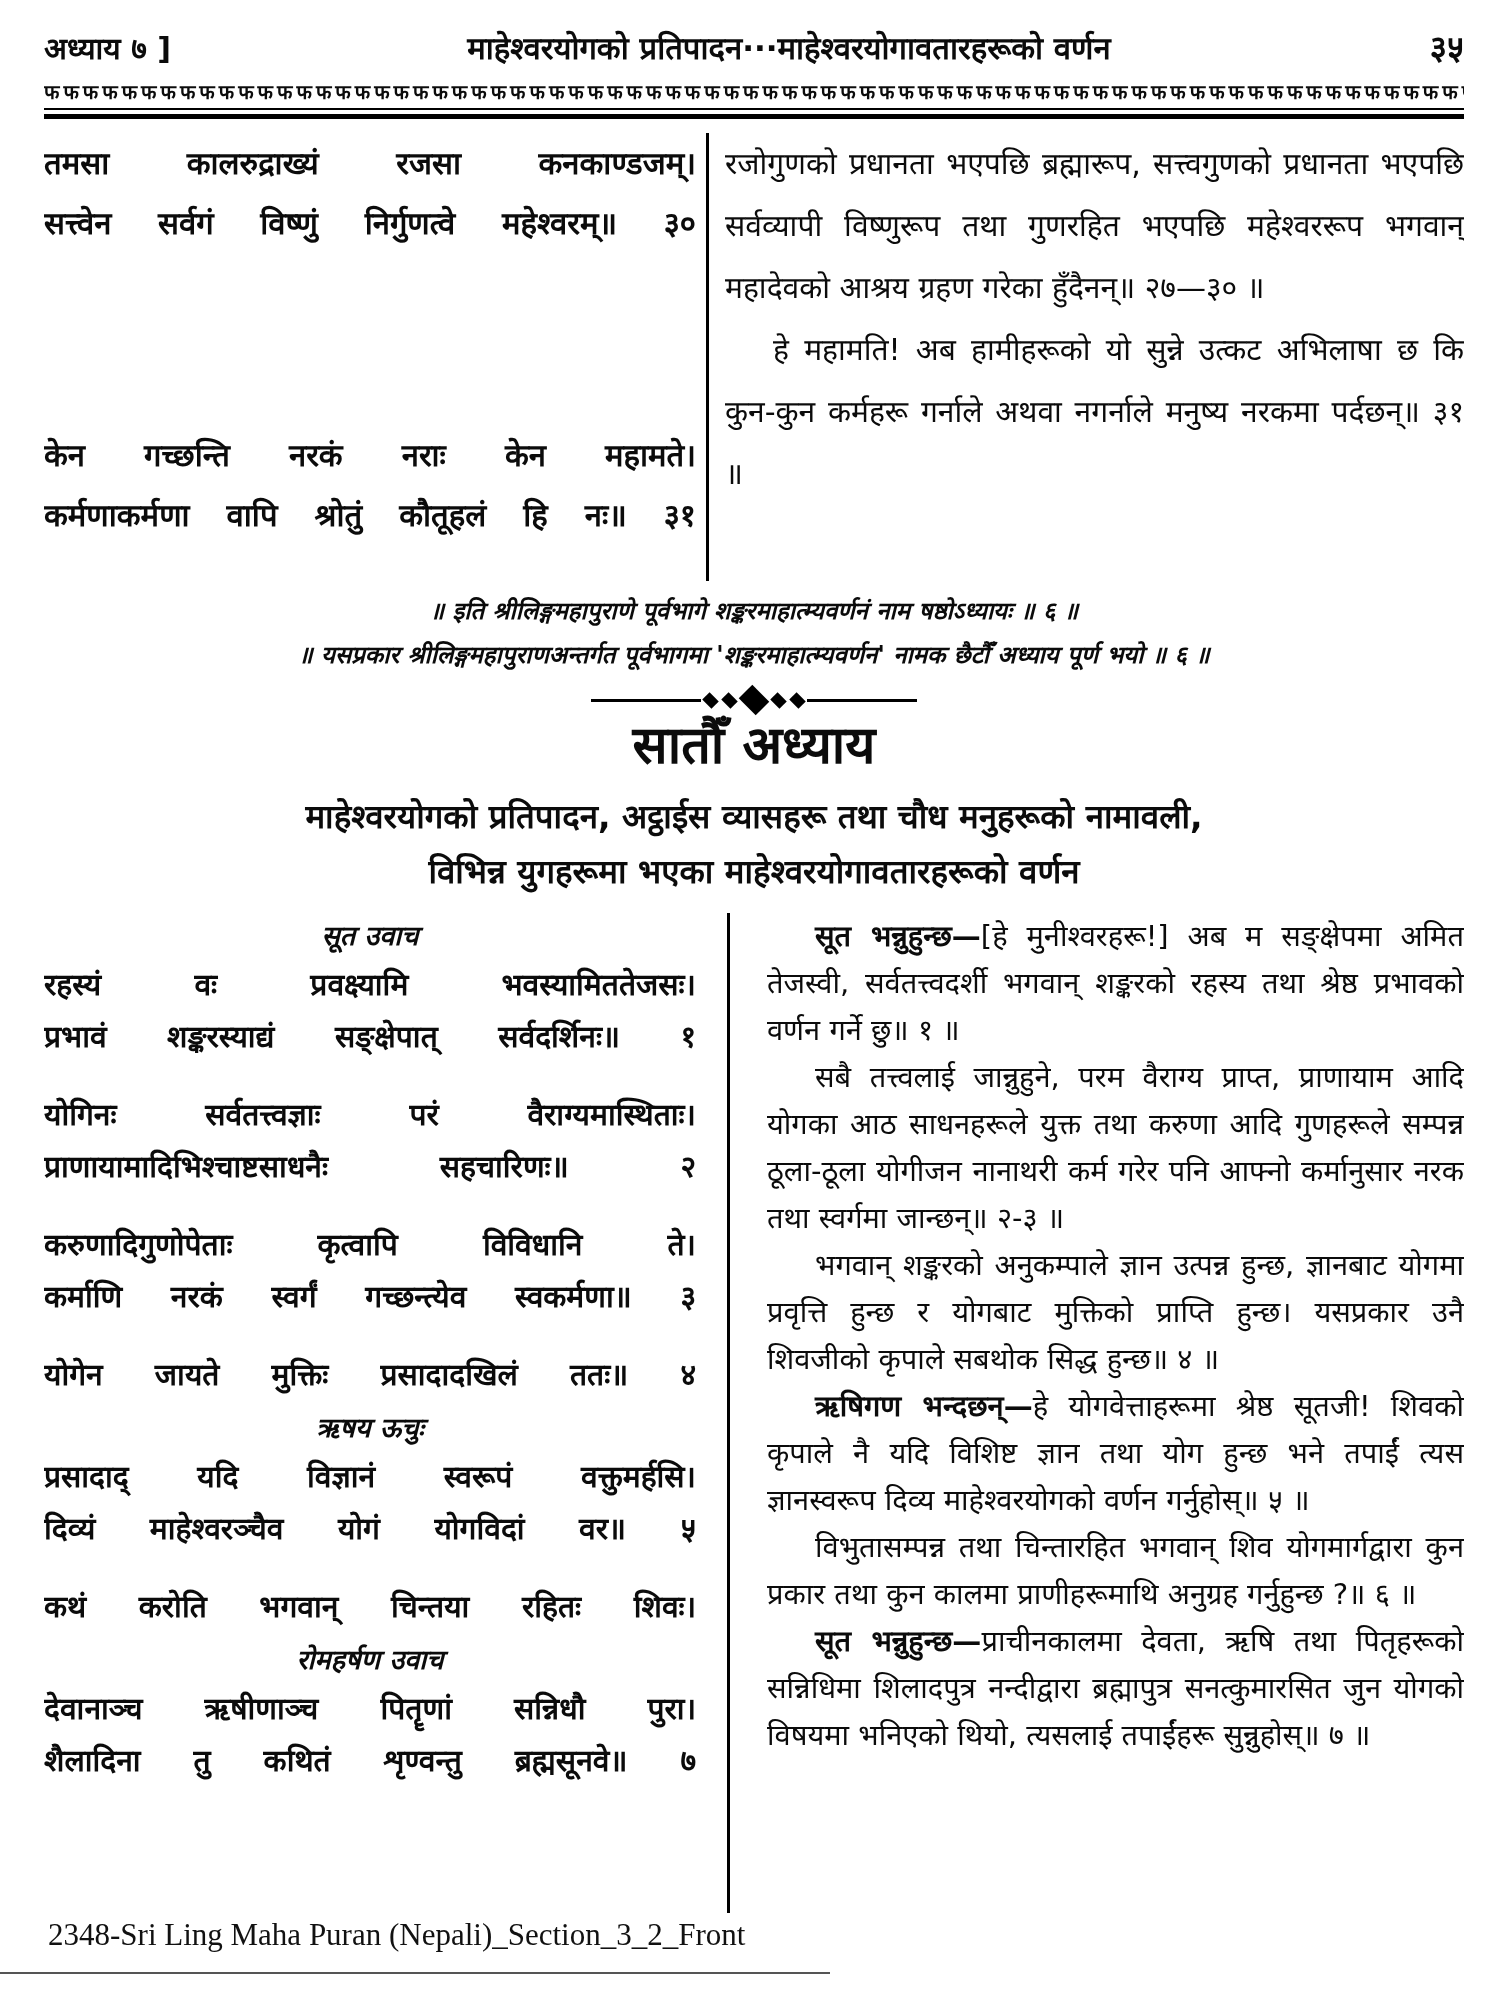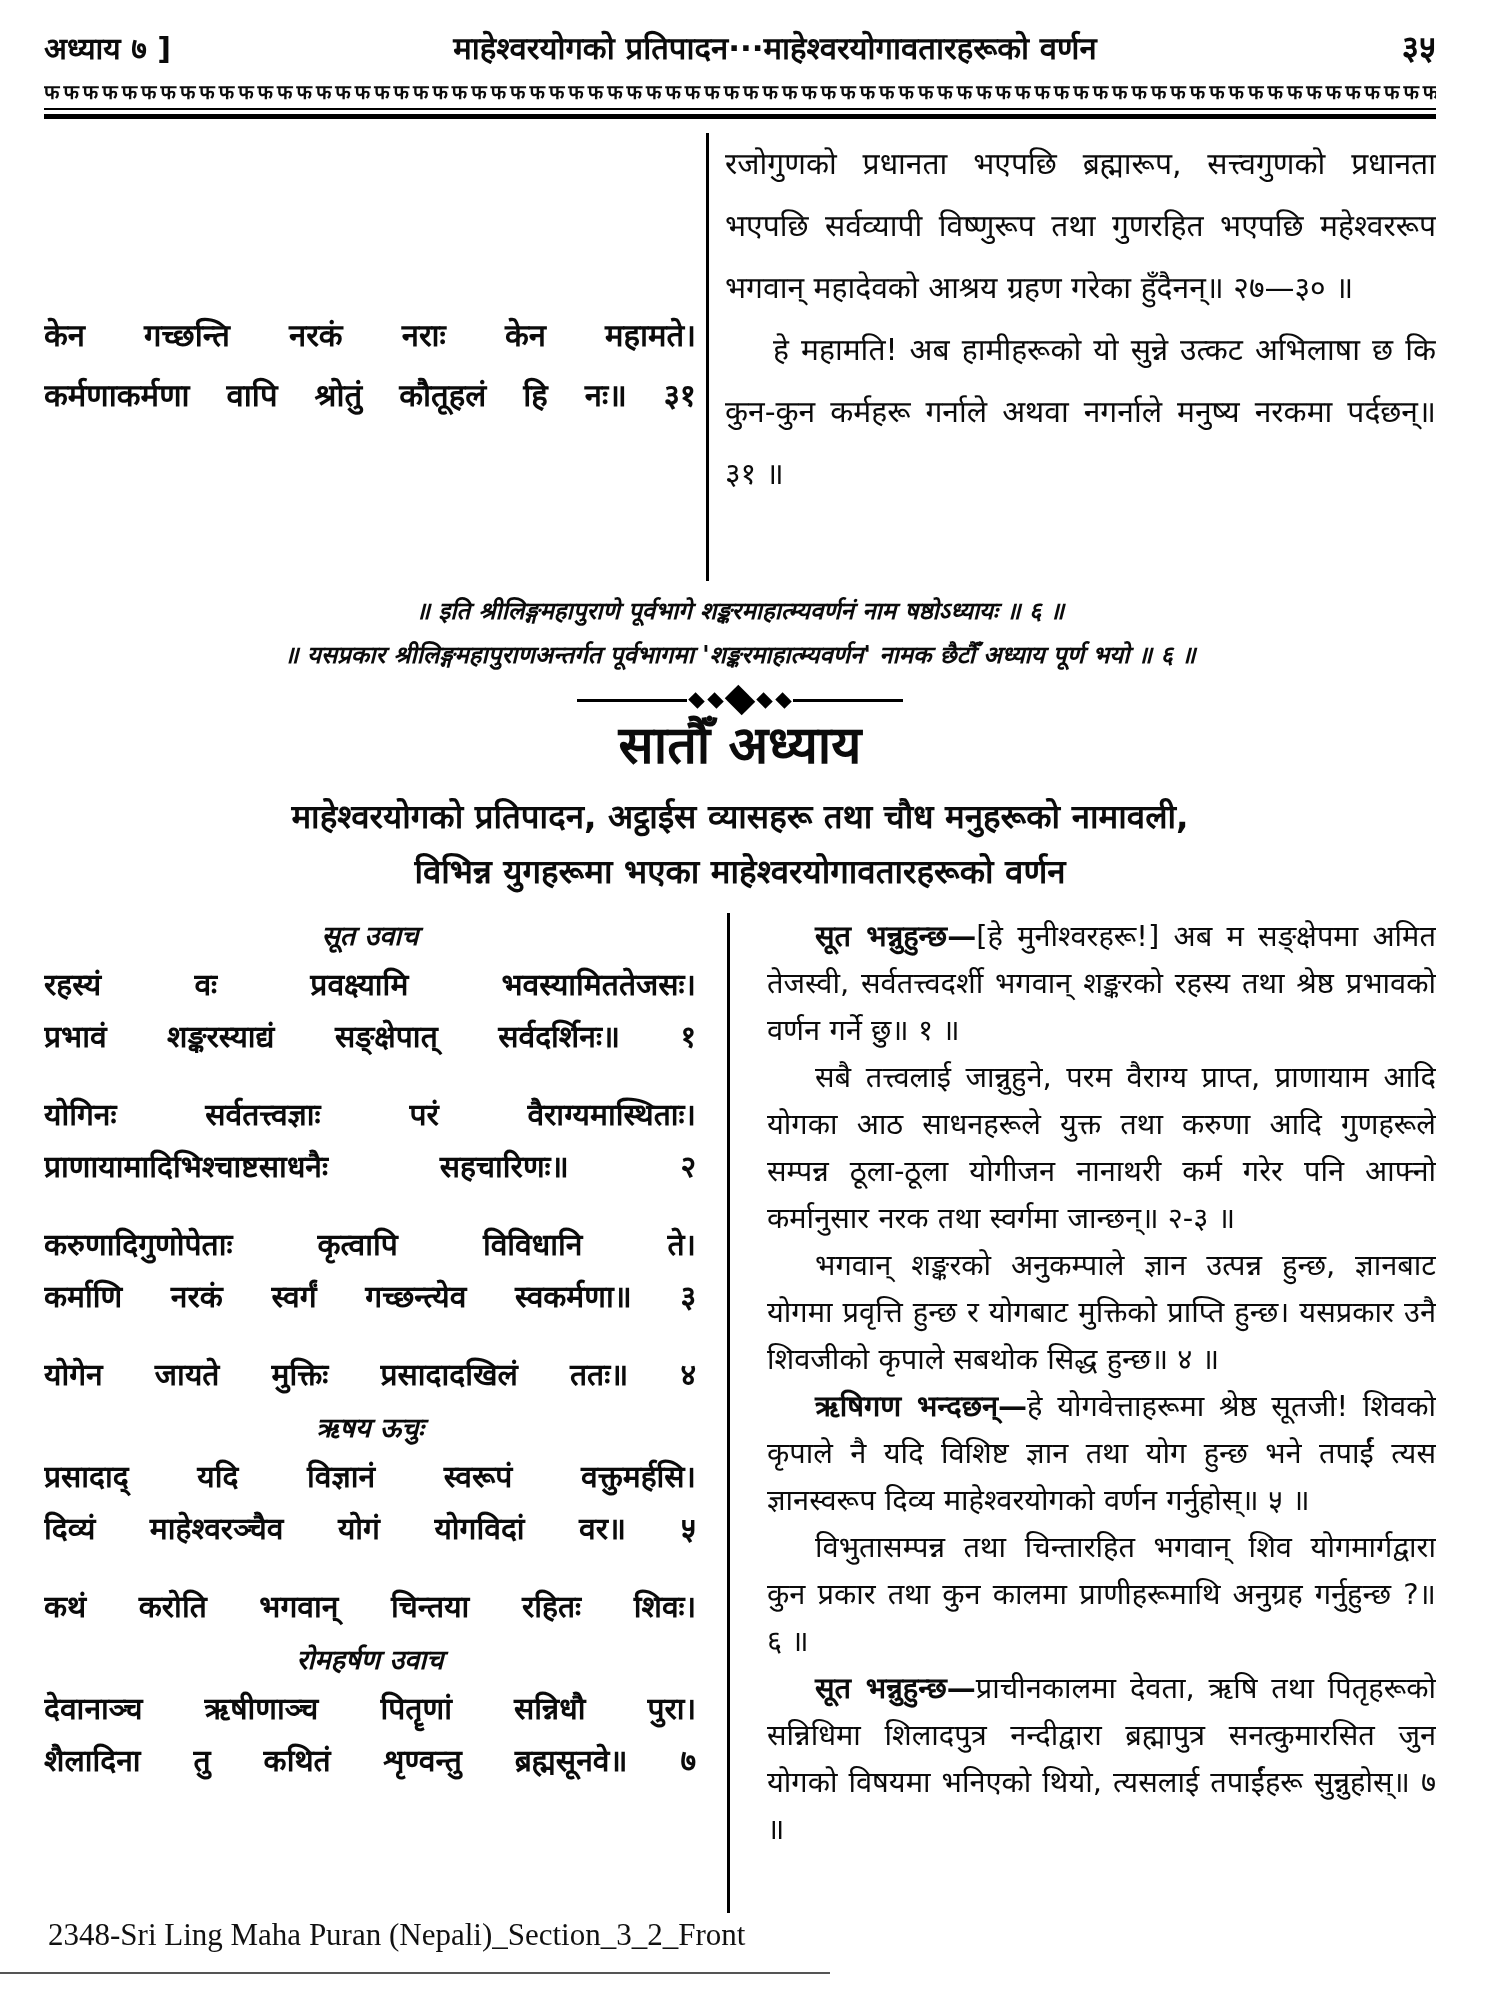--- a/index.html
+++ b/index.html
@@ -2,21 +2,21 @@
 <html lang="ne"><head>
 <meta charset="utf-8">
 <style>
   html,body{margin:0;padding:0;}
   body{
     width:1500px;height:2000px;
     background:#ffffff;color:#0b0b0b;
     font-family:"DejaVu Sans",sans-serif;
     position:relative;overflow:hidden;
   }
-  .page{padding:24px 64px 0 44px;height:1976px;box-sizing:border-box;position:relative;}
+  .page{padding:24px 36px 0 44px;height:1976px;box-sizing:border-box;position:relative;}
 
   
   .hdr{display:flex;align-items:baseline;font-weight:bold;}
   .hdr-left{width:230px;font-size:30px;}
   .hdr-center{flex:1;text-align:center;font-size:31px;}
   .hdr-right{width:160px;text-align:right;font-size:33px;}
 
   
   .glyph-border{
     margin-top:12px;font-size:20px;font-weight:bold;letter-spacing:4px;
@@ -91,20 +91,24 @@
     <div class="hdr-left">अध्याय ७ ]</div>
     <div class="hdr-center">माहेश्वरयोगको प्रतिपादन···माहेश्वरयोगावतारहरूको वर्णन</div>
     <div class="hdr-right">३५</div>
   </div>
 
   <div class="glyph-border">फफफफफफफफफफफफफफफफफफफफफफफफफफफफफफफफफफफफफफफफफफफफफफफफफफफफफफफफफफफफफफफफफफफफफफफफफफफफफफफफफफफफ</div>
   <div class="thick-rule"></div>
 
   <div class="section sec1">
     <div class="col-left">
+      <div class="verse-block">
+        <div class="verse-line">तमसा कालरुद्राख्यं रजसा कनकाण्डजम्।</div>
+        <div class="verse-line">सत्त्वेन सर्वगं विष्णुं निर्गुणत्वे महेश्वरम्॥ ३०</div>
+      </div>
       <div class="verse-block vgap-big">
         <div class="verse-line">केन गच्छन्ति नरकं नराः केन महामते।</div>
         <div class="verse-line">कर्मणाकर्मणा वापि श्रोतुं कौतूहलं हि नः॥ ३१</div>
       </div>
     </div>
     <div class="col-divider"></div>
     <div class="col-right">
       <p class="para">रजोगुणको प्रधानता भएपछि ब्रह्मारूप, सत्त्वगुणको प्रधानता भएपछि सर्वव्यापी विष्णुरूप तथा गुणरहित भएपछि महेश्वररूप भगवान् महादेवको आश्रय ग्रहण गरेका हुँदैनन्॥ २७—३० ॥</p>
       <p class="para indent">हे महामति! अब हामीहरूको यो सुन्ने उत्कट अभिलाषा छ कि कुन-कुन कर्महरू गर्नाले अथवा नगर्नाले मनुष्य नरकमा पर्दछन्॥ ३१ ॥</p>
     </div>

